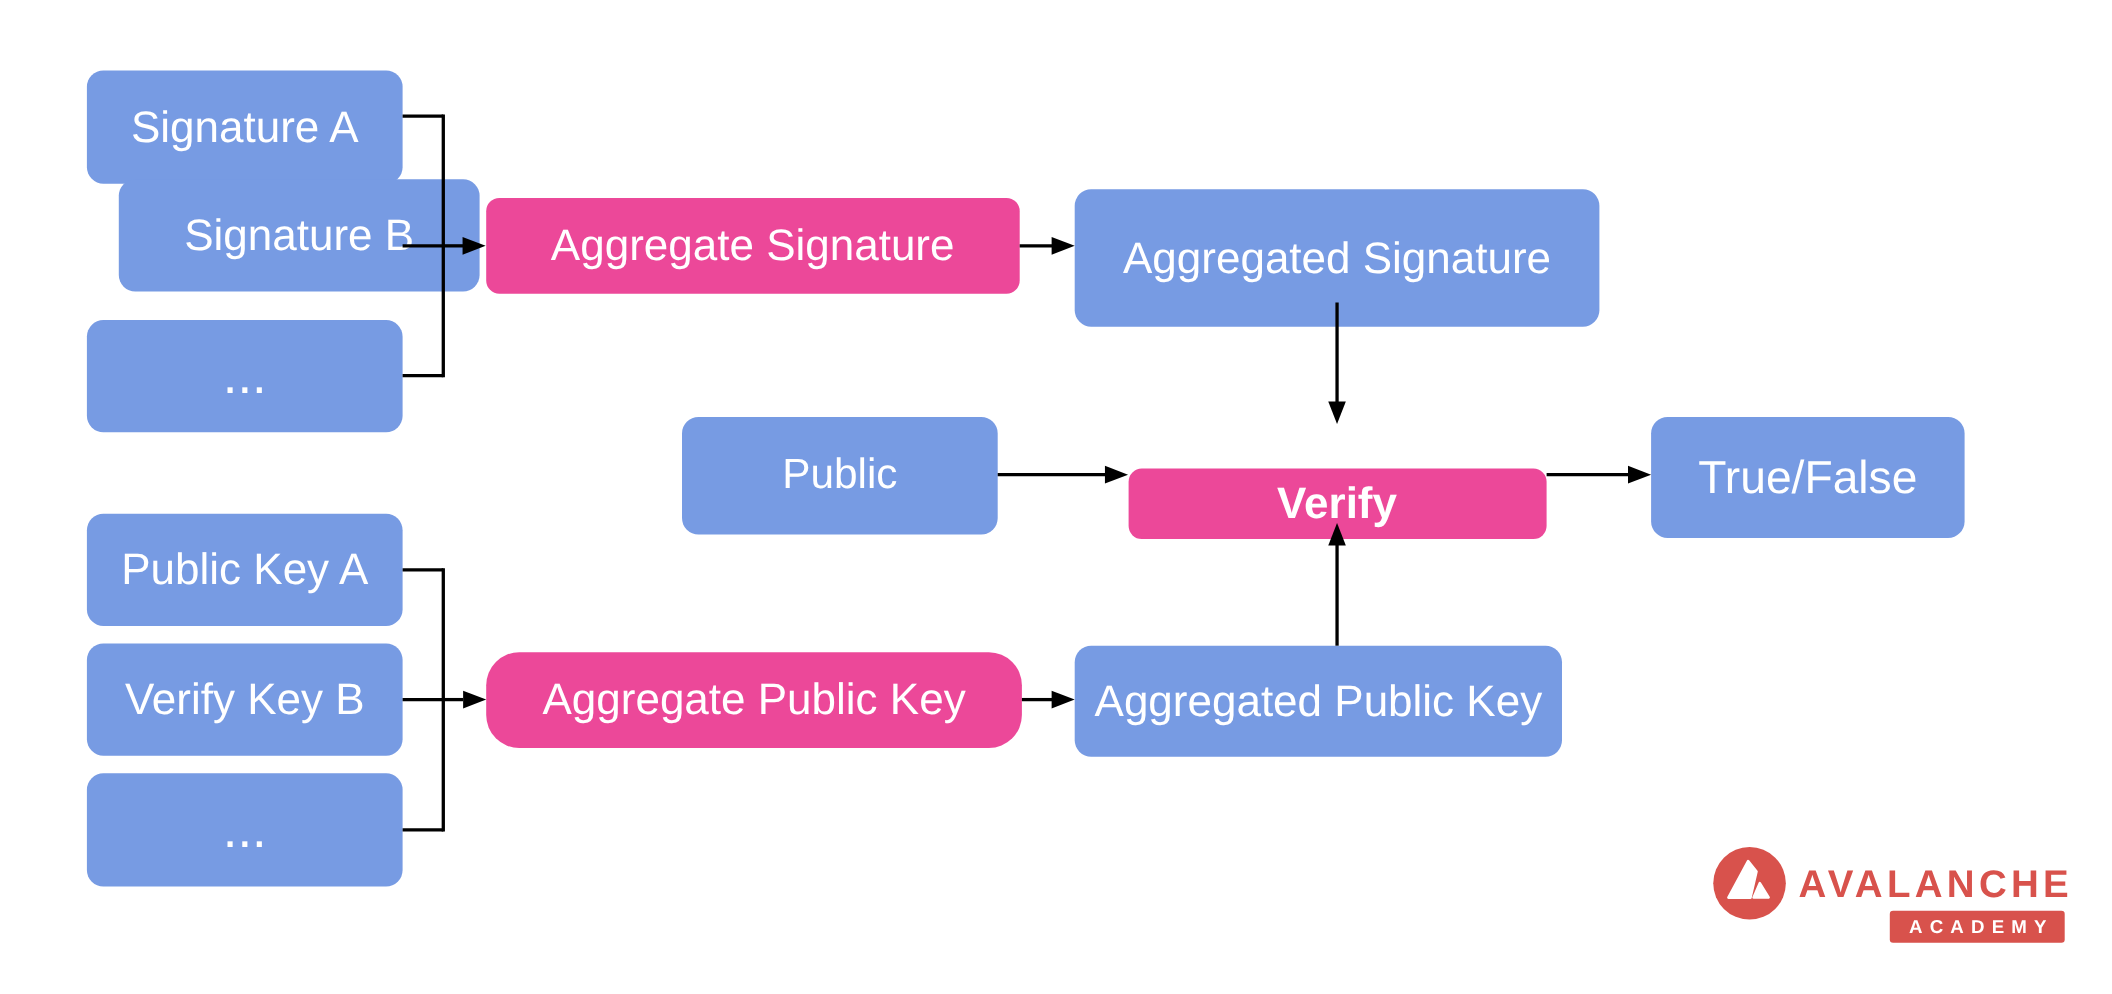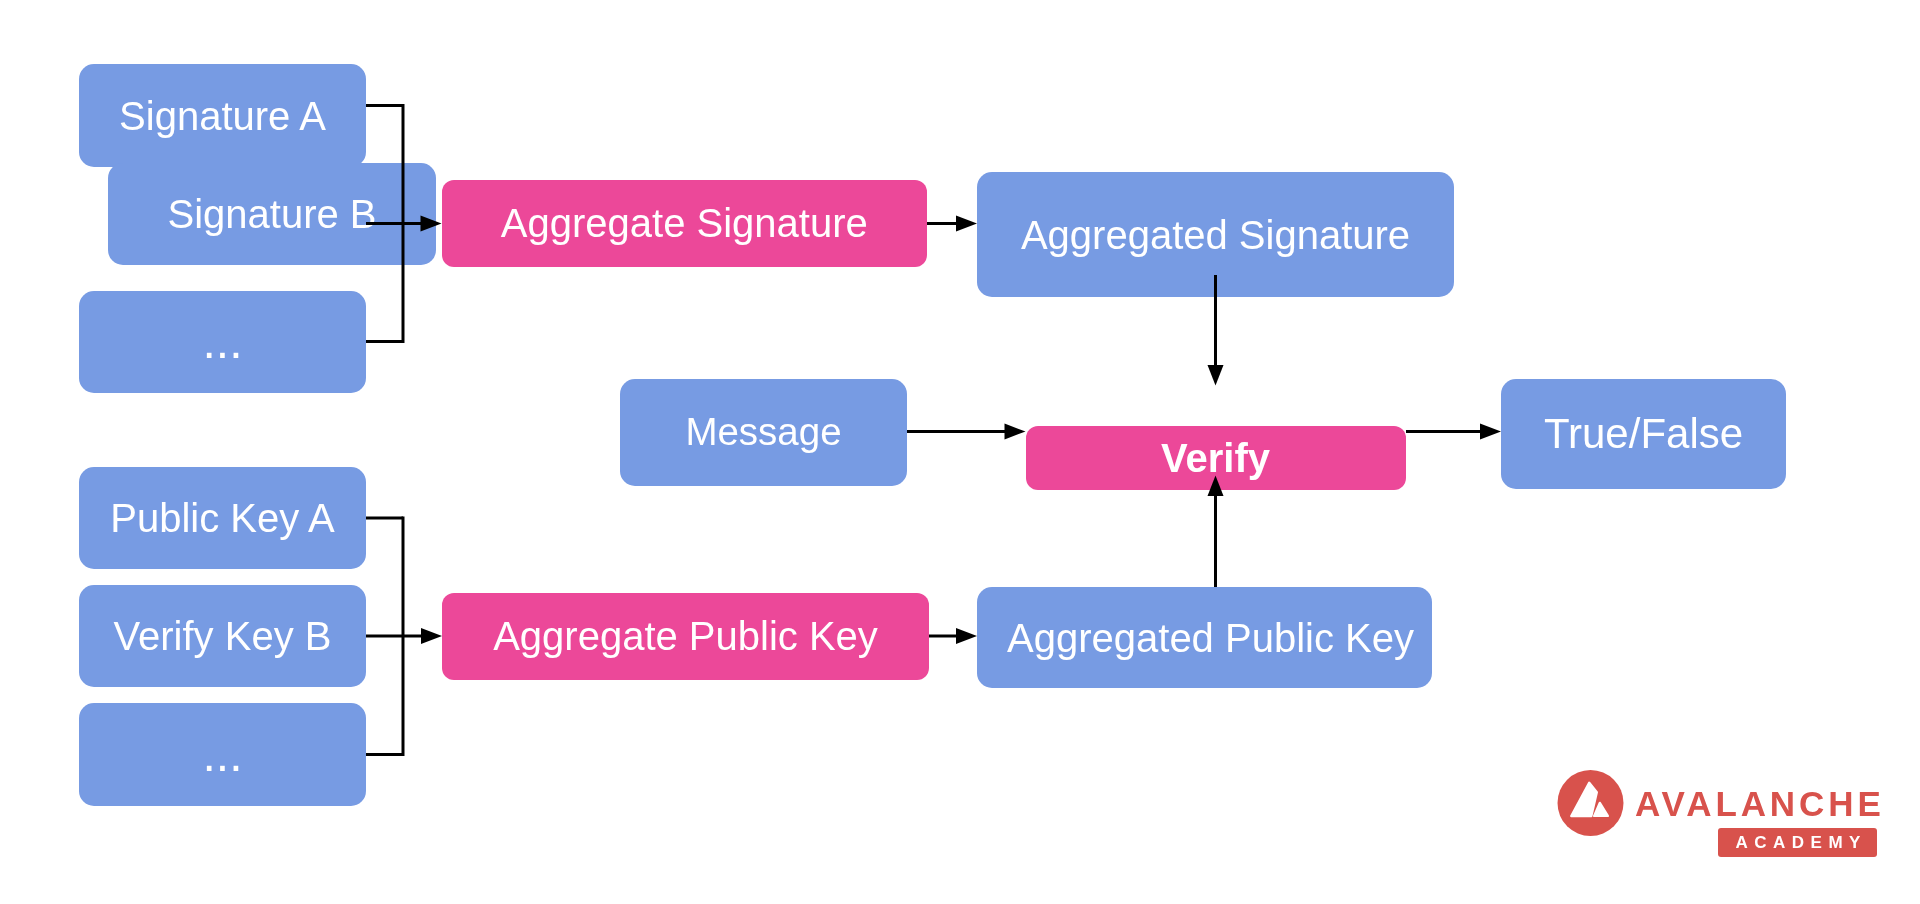--- a/index.html
+++ b/index.html
@@ -20,26 +20,26 @@
     <span style="font-size:48px;">...</span>
   </div>
 
 <div class="box blue" style="left:79px;top:467px;width:287px;height:102px;">Public Key A</div>
 <div class="box blue" style="left:79px;top:585px;width:287px;height:102px;">Verify Key B</div>
 <div class="box blue" style="left:79px;top:703px;width:287px;height:103px;">
     <span style="font-size:48px;">...</span>
   </div>
 
 <div class="box red" style="left:441.5px;top:179.5px;width:485.5px;height:87.5px;">Aggregate Signature</div>
-<div class="box red" style="left:442px;top:593px;width:487px;height:86.5px;">Aggregate Public Key</div>
+<div class="box red" style="left:442px;top:593px;width:487px;height:86.5px;border-radius:30px;">Aggregate Public Key</div>
 
 <div class="box blue" style="left:977px;top:172px;width:477px;height:125px;">Aggregated Signature</div>
-<div class="box blue" style="left:977px;top:587px;width:443px;height:101px;padding-left:12px;">Aggregated Public Key</div>
+<div class="box blue" style="left:977px;top:587px;width:443px;height:101px;">Aggregated Public Key</div>
 
-<div class="box blue" style="left:620px;top:379px;width:287px;height:107px;font-size:38.5px;">Message</div>
+<div class="box blue" style="left:620px;top:379px;width:287px;height:107px;font-size:38.5px;">Public</div>
 <div class="box red" style="left:1025.5px;top:385.5px;width:380px;height:64px;font-weight:bold;margin-top:40px;">Verify</div>
 <div class="box blue" style="left:1501px;top:379px;width:285px;height:110px;font-size:42px;">True/False</div>
 
 <svg class="ov" width="1920" height="904" viewBox="0 0 1920 904" fill="none">
   <g stroke="#000000" stroke-width="3">
 
     <line x1="366" y1="105.5" x2="403" y2="105.5"></line>
     <line x1="366" y1="223.5" x2="403" y2="223.5"></line>
     <line x1="366" y1="341.5" x2="403" y2="341.5"></line>
     <line x1="403" y1="104" x2="403" y2="343"></line>

